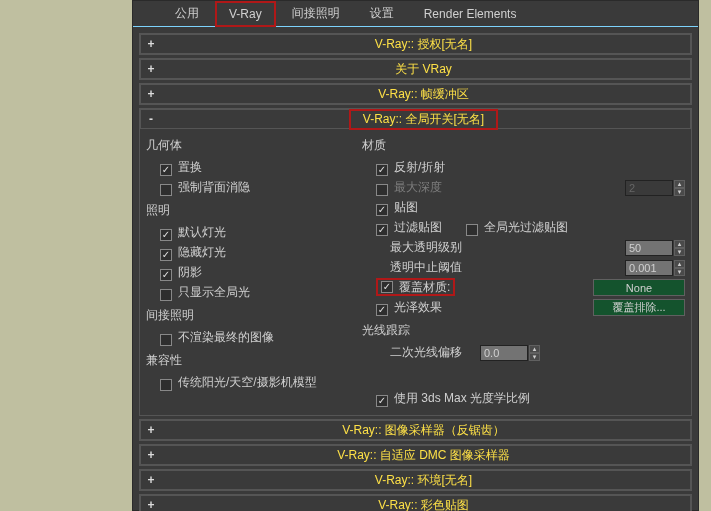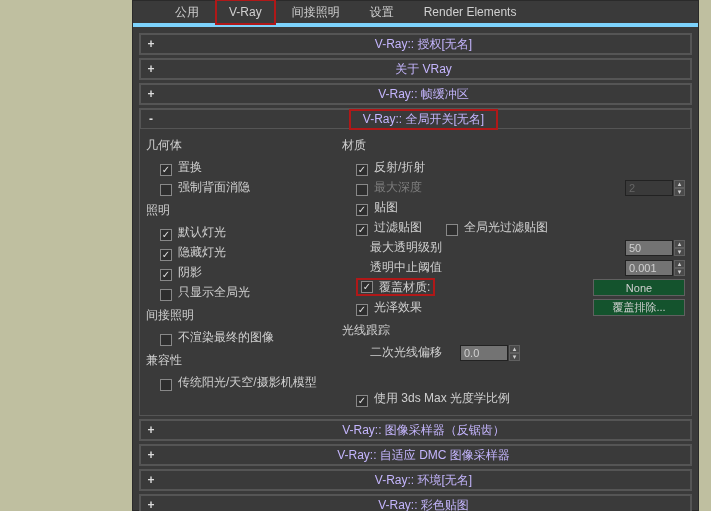--- a/index.html
+++ b/index.html
@@ -16,21 +16,21 @@
     left: 132px; top: 0;
     width: 567px; height: 511px;
     background: #3a3a3a;
     border: 1px solid #2a2a2a;
   }
   .tabs {
     display: flex;
     align-items: center;
     height: 26px;
     padding-left: 28px;
-    border-bottom: 4px solid #7dd3fc;
+    border-bottom: 1px solid #7dd3fc;
   }
   .tab {
     padding: 4px 12px;
     color: #d0d0d0;
     cursor: pointer;
     border: 2px solid transparent;
     margin-right: 2px;
   }
   .tab.hl { border: 2px solid #b01818; }
   .body {
@@ -52,36 +52,36 @@
   .rollup-toggle {
     width: 16px;
     text-align: center;
     font-weight: bold;
     color: #dcdcdc;
     padding-left: 4px;
   }
   .rollup-title {
     flex: 1;
     text-align: center;
-    color: #c4b5fd;
+    color: #fde047;
   }
   .rollup-title.hl {
     display: inline-block;
     border: 2px solid #b01818;
     padding: 0 12px;
     flex: 0 0 auto;
     margin: 0 auto;
   }
   .rollup-header.center-hl .rollup-title-wrap {
     flex: 1; display: flex; justify-content: center;
   }
   .rollup-body {
     padding: 4px 6px 8px 6px;
   }
-  .cols { display: flex; gap: 6px; }
+  .cols { display: flex; gap: 26px; }
   .col { flex: 1; }
   .group-label {
     color: #d0d0d0;
     margin: 4px 0 2px 0;
   }
   .row {
     display: flex;
     align-items: flex-end;
     height: 20px;
     gap: 6px;

